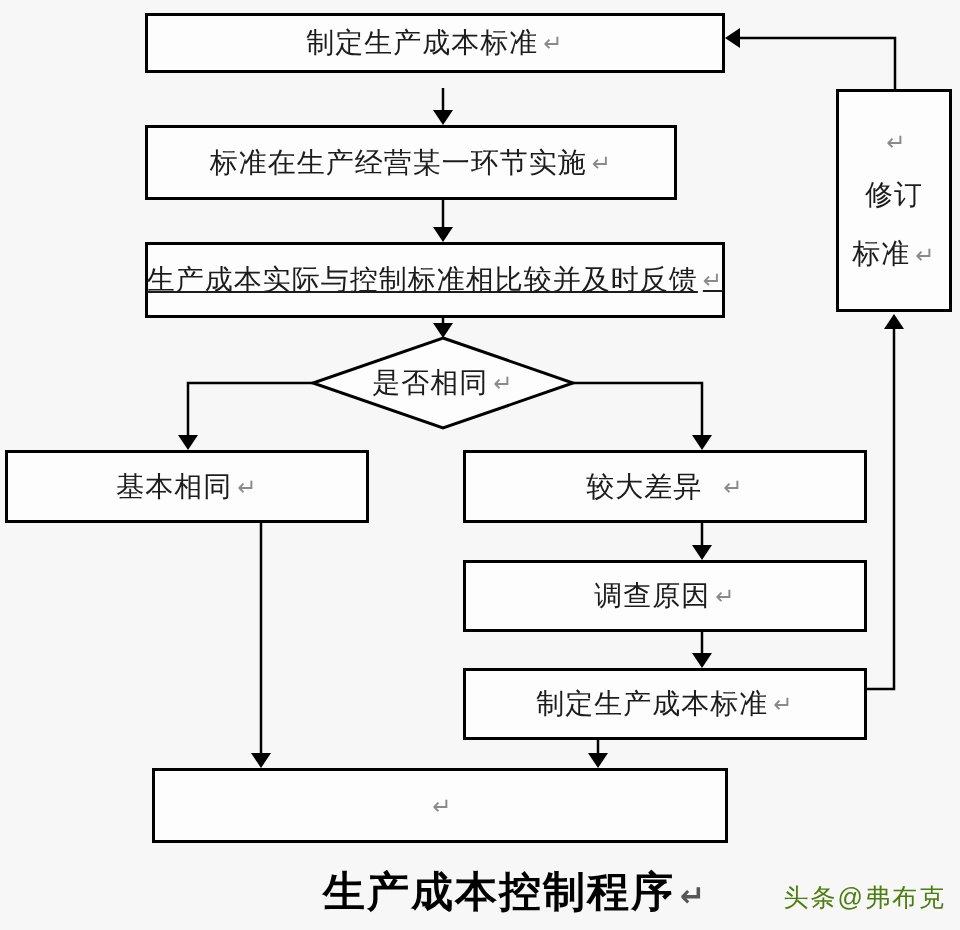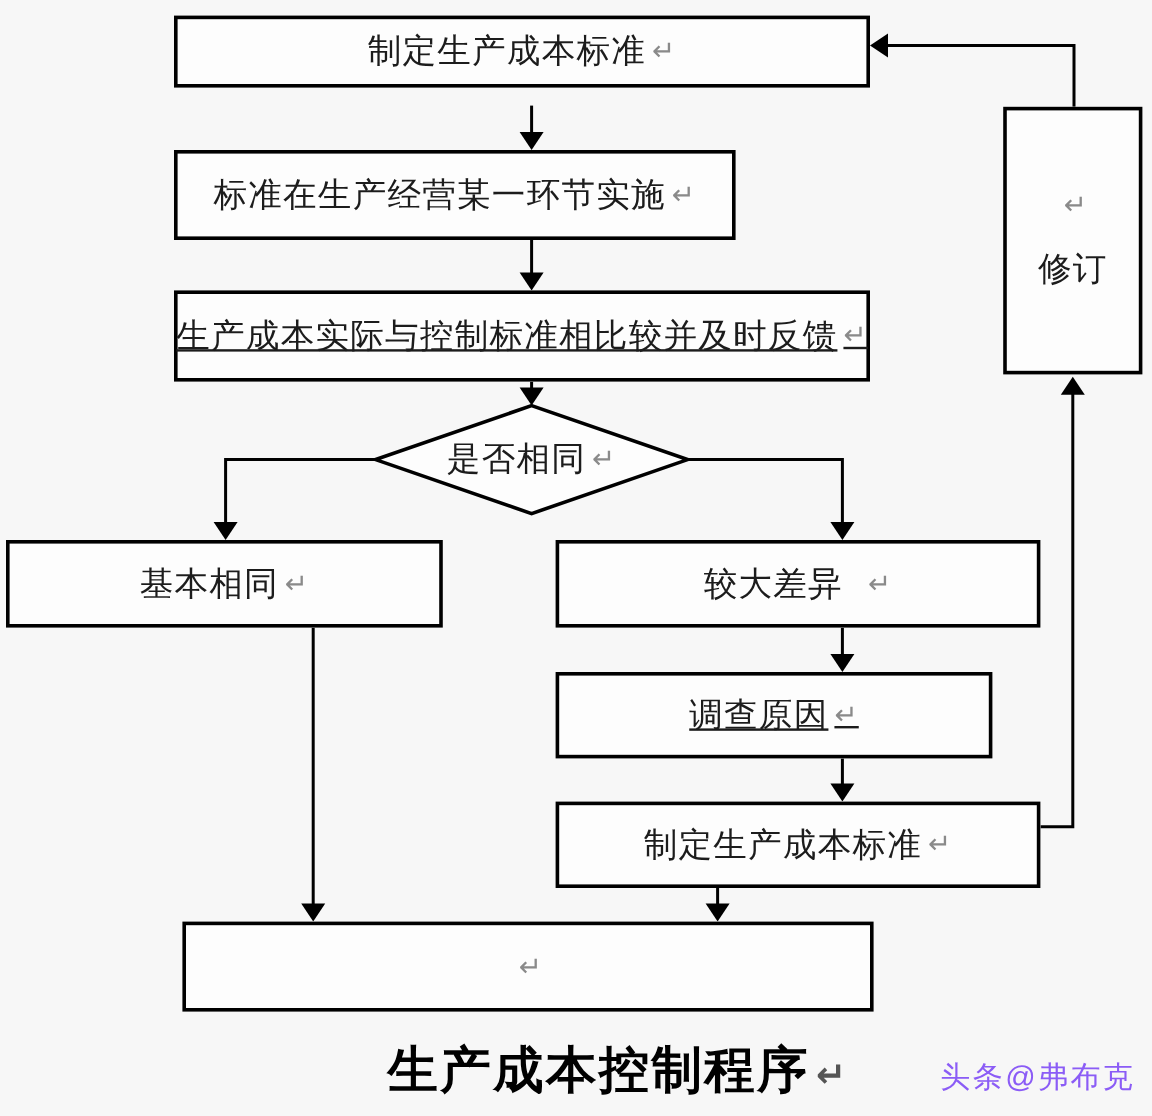--- a/index.html
+++ b/index.html
@@ -4,37 +4,37 @@
 <style>
   html,body{margin:0;padding:0;background:#f7f7f7;}
   #stage{position:relative;width:960px;height:930px;background:#f7f7f7;overflow:hidden;
          font-family:"Liberation Sans",sans-serif;}
   #connectors{position:absolute;left:0;top:0;width:960px;height:930px;}
   .box{position:absolute;box-sizing:border-box;background:#fdfdfd;border:3px solid #000;
        display:flex;align-items:center;justify-content:center;
        font-size:28px;color:#1c1c1c;letter-spacing:1px;white-space:nowrap;}
   .ret{color:#8a8a8a;font-size:23px;margin-left:5px;font-family:"DejaVu Sans",sans-serif;}
   .b-set-standard{left:145px;top:13px;width:580px;height:60px;}
-  .b-implement{left:145px;top:125px;width:468px;height:75px;}
+  .b-implement{left:145px;top:125px;width:532px;height:75px;}
   .b-compare{left:145px;top:242px;width:580px;height:76px;text-decoration:underline;}
   .b-basically-same{left:5px;top:450px;width:364px;height:73px;}
   .b-large-difference{left:463px;top:450px;width:404px;height:73px;gap:16px;}
-  .b-investigate{left:463px;top:560px;width:364px;height:72px;text-decoration:underline;}
+  .b-investigate{left:463px;top:560px;width:404px;height:72px;}
   .b-take-measures{left:463px;top:668px;width:404px;height:72px;}
   .b-achieve-target{left:152px;top:768px;width:576px;height:75px;}
   .b-revise{left:836px;top:89px;width:116px;height:223px;flex-direction:column;line-height:2.1;}
   .b-revise .line{display:block;text-align:center;}
   .diamond-label{position:absolute;left:343px;top:363px;width:200px;height:40px;
        display:flex;align-items:center;justify-content:center;
        font-size:28px;color:#1c1c1c;letter-spacing:1px;}
   .title{position:absolute;left:260px;top:864px;width:510px;text-align:center;
        font-family:"Liberation Serif",serif;font-weight:bold;font-size:42px;color:#000;
        letter-spacing:2px;white-space:nowrap;}
   .title .ret{font-size:30px;color:#555;}
-  .watermark{position:absolute;right:14px;top:881px;font-size:25px;color:#8b5cf6;
+  .watermark{position:absolute;right:14px;top:881px;font-size:25px;color:#4d7c0f;
        letter-spacing:2px;white-space:nowrap;}
 </style>
 </head>
 <body>
 
 <div id="stage">
 
   <svg id="connectors" viewBox="0 0 960 930" xmlns="http://www.w3.org/2000/svg">
     <g stroke="#000" stroke-width="2.5" fill="none">
       <g>
@@ -125,20 +125,21 @@
     <span class="ret">↵</span>
   </div>
 
   <div class="box b-achieve-target">
     <span class="ret">↵</span>
   </div>
 
   <div class="box b-revise">
     <span class="line ret">↵</span>
     <span class="line">修订</span>
+    <span class="line"><span>标准</span><span class="ret">↵</span></span>
   </div>
 
   <div class="title">
     <span>生产成本控制程序</span><span class="ret">↵</span>
   </div>
 
   <div class="watermark">头条@弗布克</div>
 
 </div>
 

